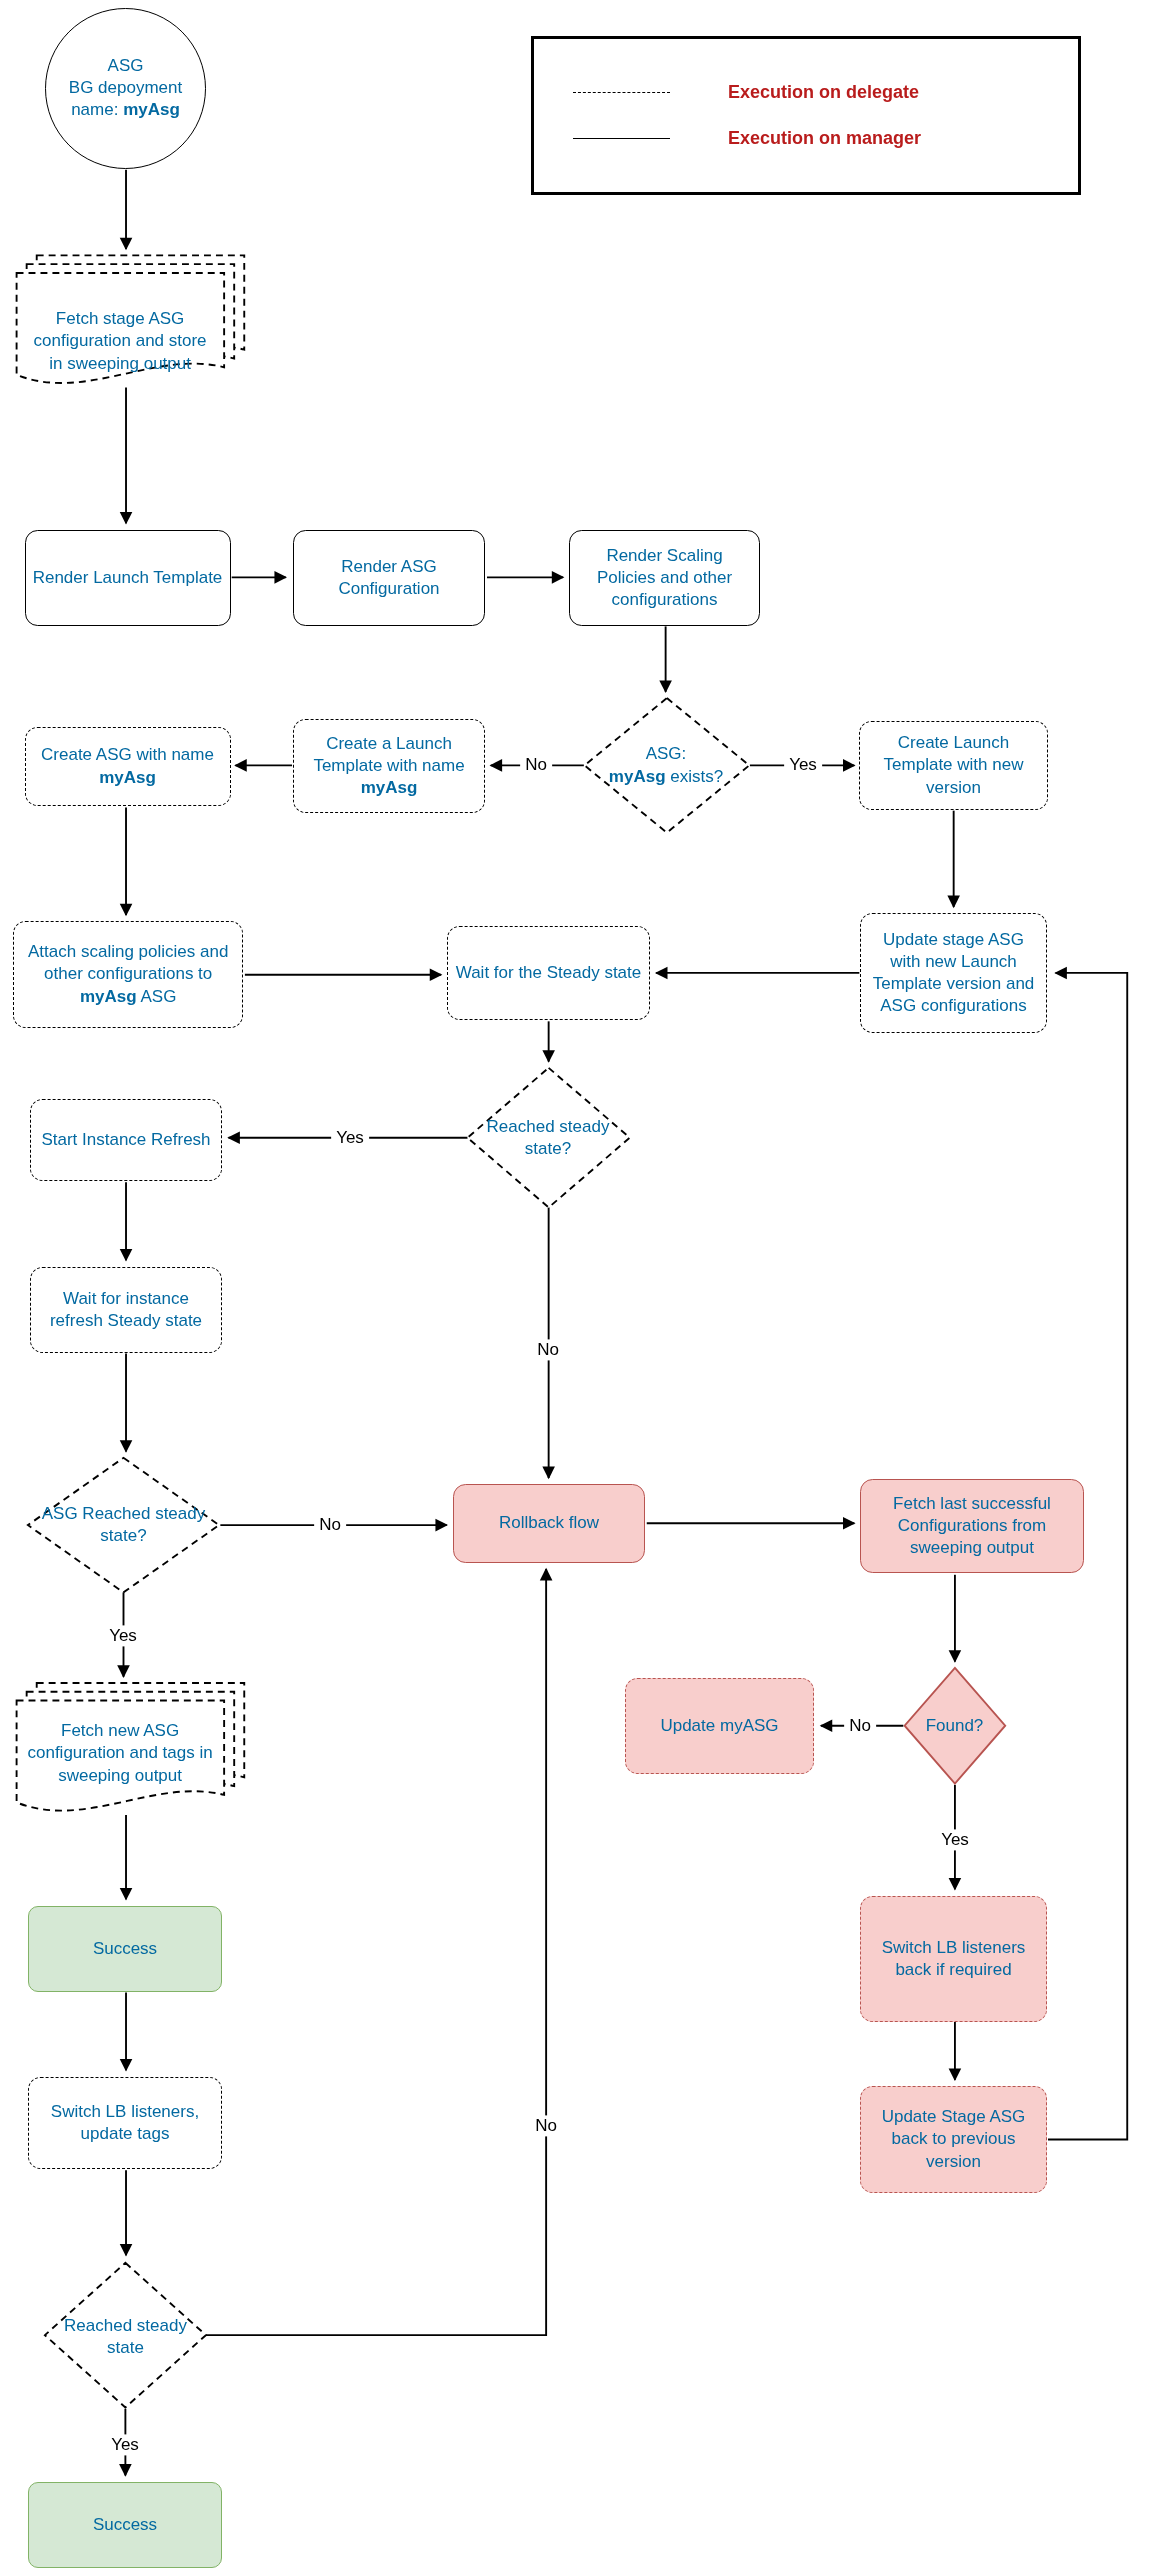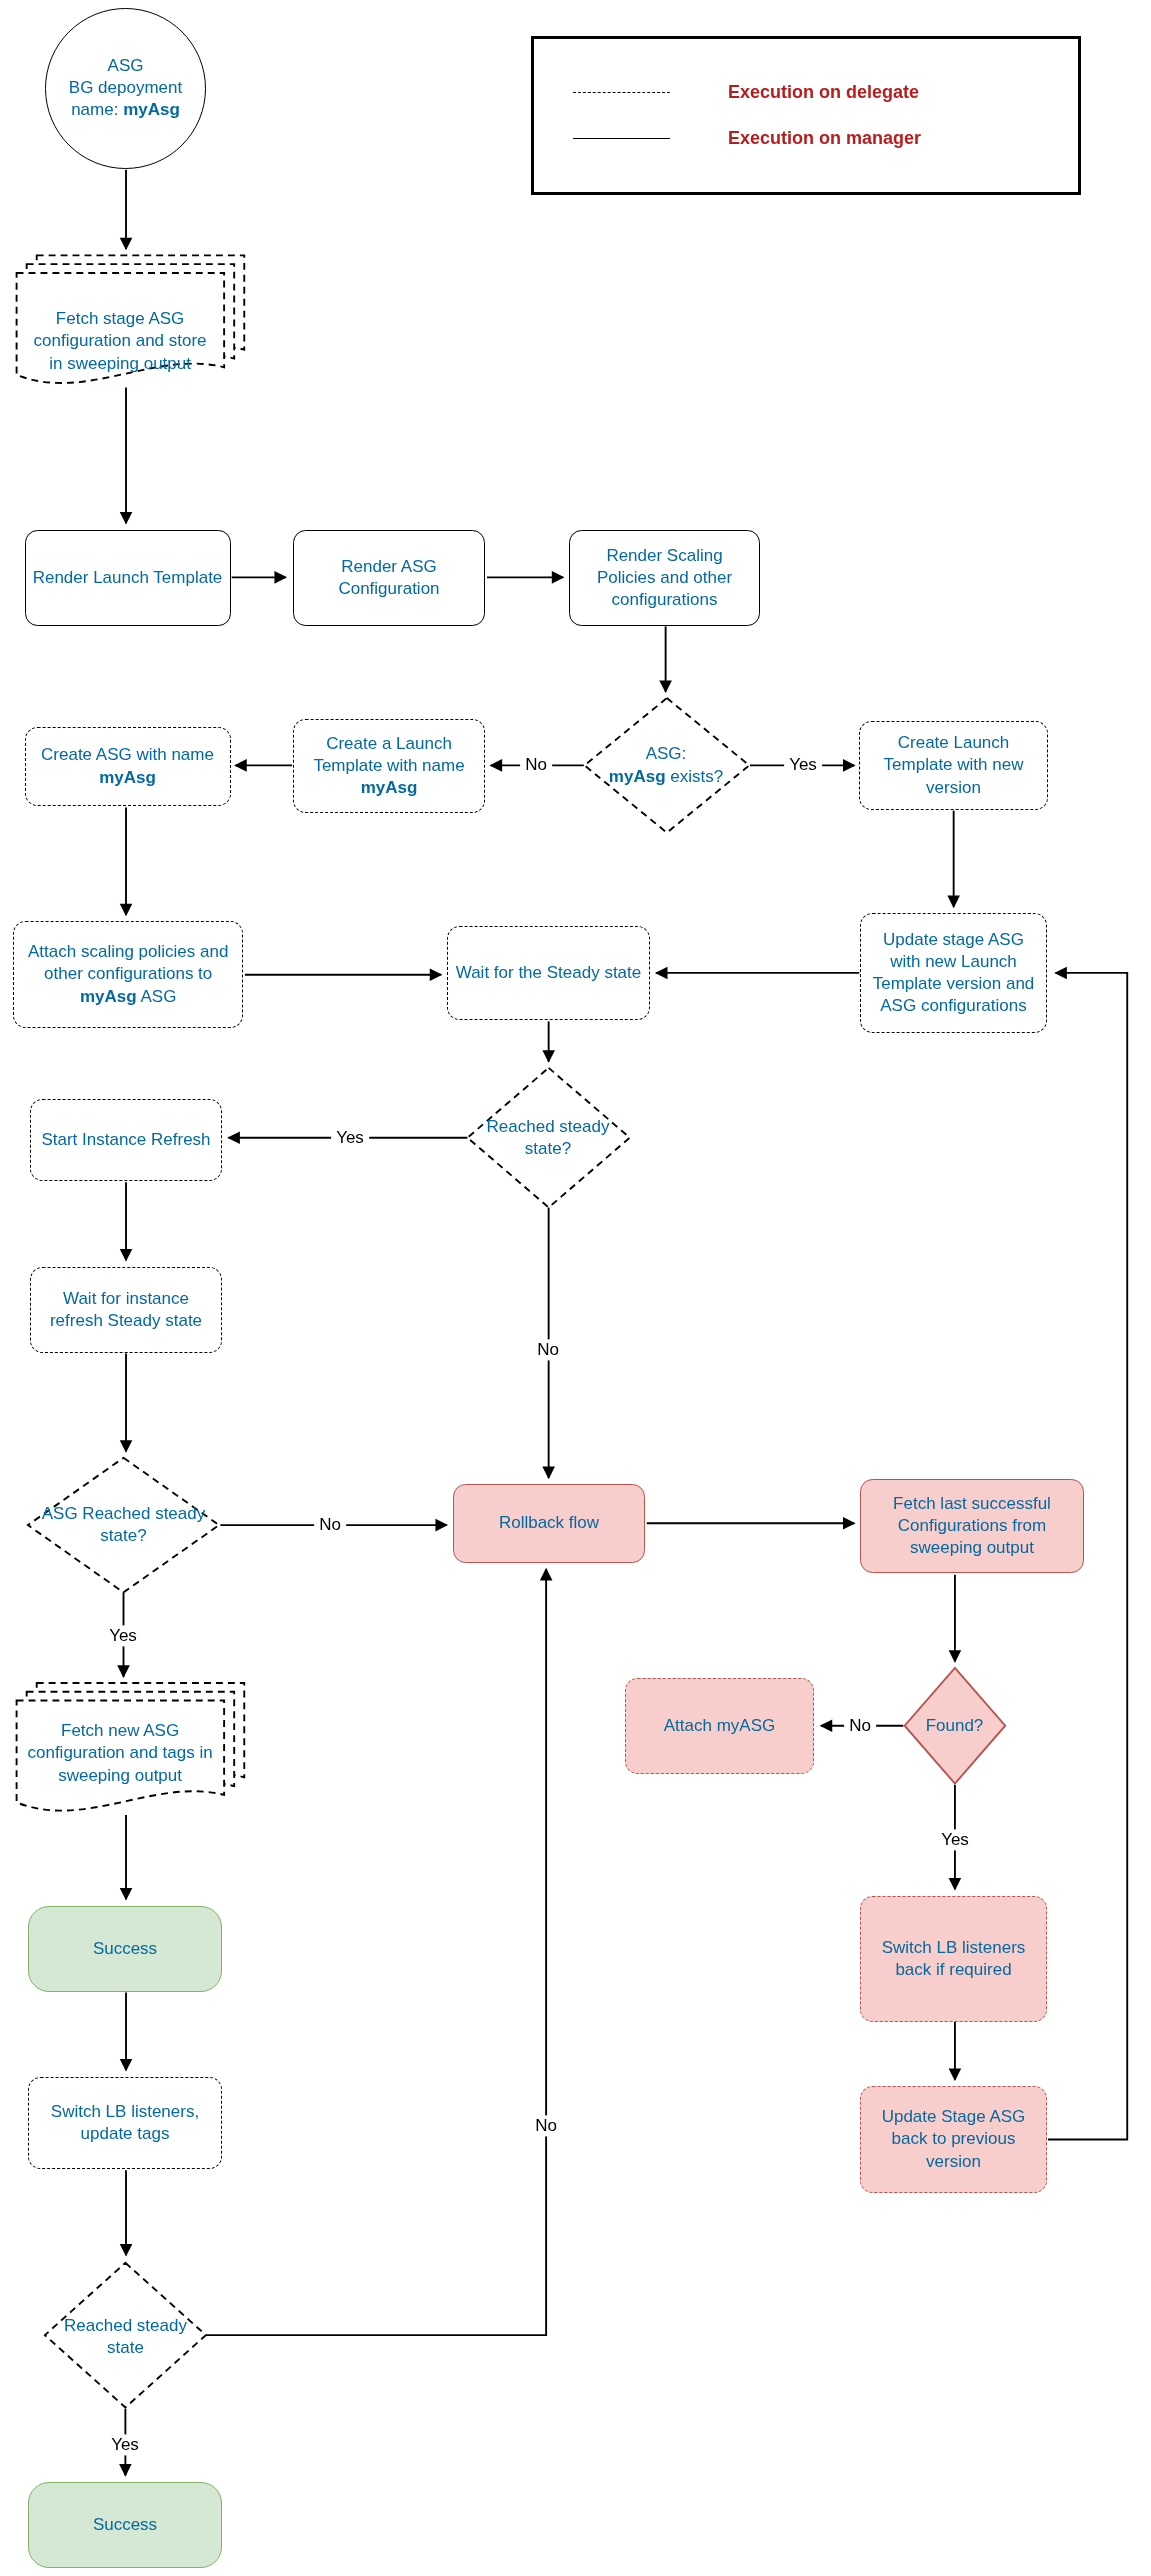--- a/index.html
+++ b/index.html
@@ -15,21 +15,21 @@
   .edges path.conn{fill:none;stroke:var(--line);stroke-width:3;}
   .edges polygon.diamond{fill:#fff;stroke:var(--line);stroke-width:3;stroke-dasharray:11 8;}
   .edges polygon.diamond.pink{fill:var(--pink-fill);stroke:var(--pink-border);stroke-dasharray:none;}
   .edges path.doc{fill:#fff;stroke:var(--line);stroke-width:3;stroke-dasharray:11 8;}
   .node{position:absolute;z-index:2;display:flex;align-items:center;justify-content:center;
         text-align:center;font-size:17px;line-height:1.3;color:#0369a1;padding:6.3px;background:#fff;}
   .dashed-black{border:1.9px dashed #000;border-radius:12.6px;}
   .solid-black{border:1.9px solid #000;border-radius:12.6px;}
   .pink-solid{background:var(--pink-fill);border:1.9px solid var(--pink-border);border-radius:12.6px;}
   .pink-dashed{background:var(--pink-fill);border:1.9px dashed var(--pink-border);border-radius:12.6px;}
-  .green-solid{background:var(--green-fill);border:1.9px solid var(--green-border);border-radius:21px;}
+  .green-solid{background:var(--green-fill);border:1.9px solid var(--green-border);border-radius:10px;}
   .circle{border:1.9px solid #000;border-radius:50%;}
   .overlay{background:transparent;border:none;padding:2.5px;}
   .line{display:block;}
   .b{font-weight:bold;}
   .edge-label{position:absolute;z-index:3;transform:translate(-50%,-50%);background:#fff;
               padding:0.6px 5px;font-size:17px;color:#000;}
   .legend{position:absolute;left:531px;top:36px;width:550px;height:159px;border:3.8px solid #000;
           z-index:2;display:flex;flex-direction:column;justify-content:center;gap:25px;
           padding-left:39px;background:#fff;}
   .legend-row{display:flex;align-items:center;gap:58px;}
@@ -163,21 +163,21 @@
     <span>Switch LB listeners, update tags</span>
   </div>
 
   <div class="node pink-solid" style="left:453px;top:1484px;width:192px;height:79px;">
     <span>Rollback flow</span>
   </div>
   <div class="node pink-solid" style="left:860px;top:1479px;width:224px;height:94px;">
     <span>Fetch last successful Configurations from sweeping output</span>
   </div>
   <div class="node pink-dashed" style="left:625px;top:1678px;width:189px;height:96px;">
-    <span>Attach myASG</span>
+    <span>Update myASG</span>
   </div>
   <div class="node pink-dashed" style="left:860px;top:1896px;width:187px;height:126px;">
     <span>Switch LB listeners back if required</span>
   </div>
   <div class="node pink-dashed" style="left:860px;top:2086px;width:187px;height:107px;">
     <span>Update Stage ASG back to previous version</span>
   </div>
 
   <div class="node green-solid" style="left:28px;top:1906px;width:194px;height:86px;">
     <span>Success</span>

